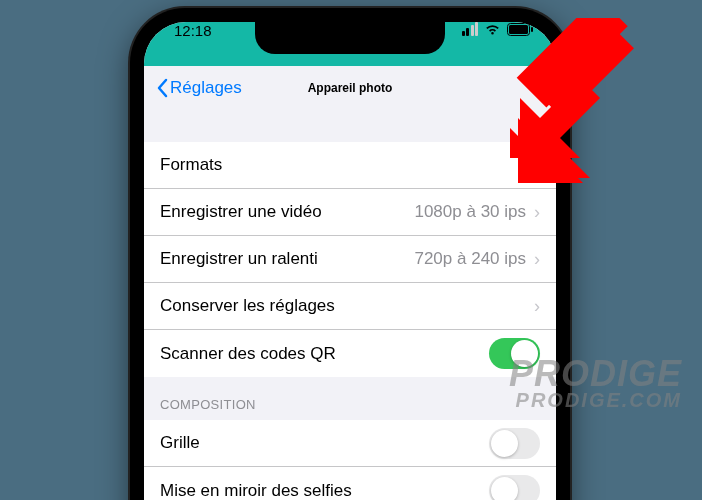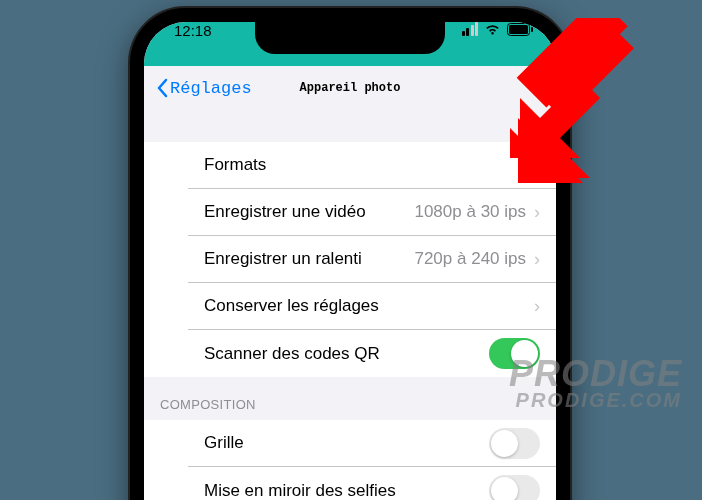--- a/index.html
+++ b/index.html
@@ -50,21 +50,20 @@
     font-weight: 400;
   }
   .status-right { display: flex; gap: 6px; align-items: center; }
   .nav-bar {
     height: 44px;
     display: flex;
     align-items: center;
     padding: 0 12px;
     background: #f2f2f7;
     position: relative;
-    font-family: Liberation Mono, monospace;
   }
   .back {
     display: flex;
     align-items: center;
     color: #007aff;
     font-size: 17px;
     gap: 2px;
   }
   .nav-title {
     position: absolute;
@@ -76,21 +75,21 @@
   }
   .spacer { height: 32px; background: #f2f2f7; }
   .section-header {
     font-size: 13px;
     color: #8e8e93;
     text-transform: uppercase;
     padding: 20px 16px 8px;
     letter-spacing: 0.3px;
     background: #f2f2f7;
   }
-  .list { background: #fff; padding-left: 44px; }
+  .list { background: #fff; }
   .row {
     display: flex;
     align-items: center;
     justify-content: space-between;
     height: 47px;
     padding: 0 16px;
     border-bottom: 0.5px solid #c6c6c8;
     font-size: 17px;
     color: #000;
   }

